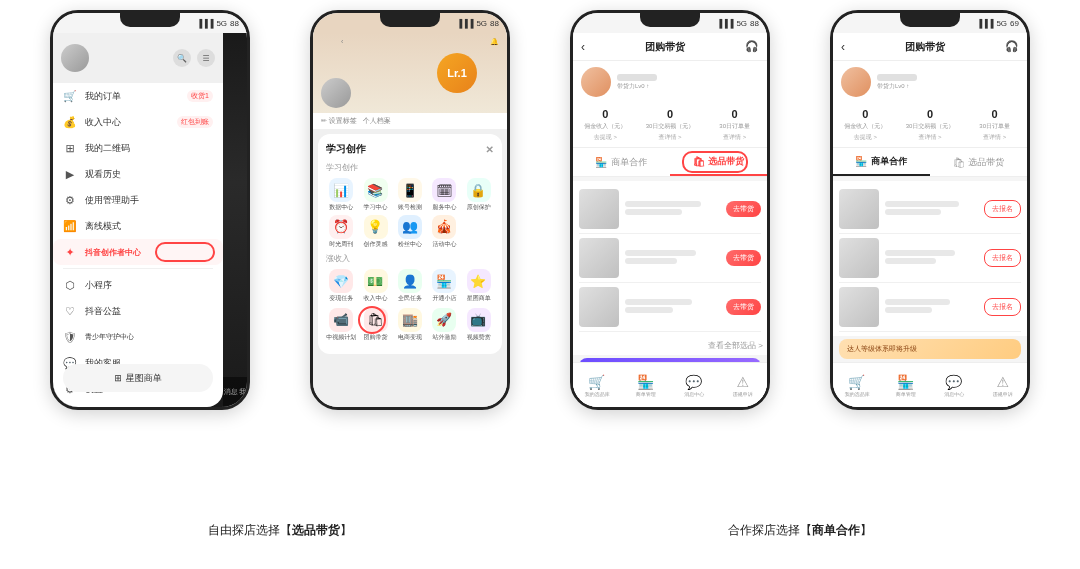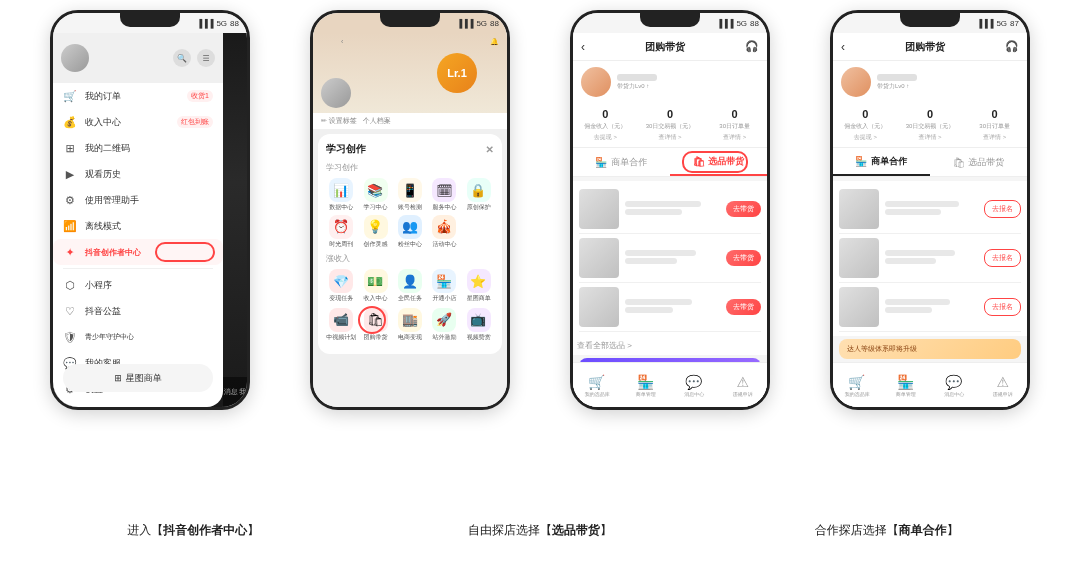--- a/index.html
+++ b/index.html
@@ -378,21 +378,21 @@
     }
     .p3-product-btn {
       font-size: 7px;
       color: #fff;
       background: linear-gradient(135deg, #ff6b6b, #ff4444);
       border-radius: 8px;
       padding: 3px 7px;
       flex-shrink: 0;
     }
     .p3-view-all {
-      text-align: left;
+      text-align: right;
       font-size: 8px;
       color: #999;
       padding: 4px;
       background: #fff;
     }
     .p3-bottom-tabs {
       position: absolute;
       bottom: 0;
       left: 0; right: 0;
       height: 45px;
@@ -807,21 +807,21 @@
         </div>
       </div>
     </div>
 
     <div class="phone-wrapper">
       <div class="phone">
         <div class="phone-notch"></div>
         <div class="phone-status-bar">
           <span>▐▐▐</span>
           <span>5G</span>
-          <span>87</span>
+          <span>69</span>
         </div>
         <div class="phone-content">
           <div class="p3-bg">
 
             <div class="p3-header">
               <span class="p3-back">‹</span>
               <span class="p3-title">团购带货</span>
               <span class="p3-icon">🎧</span>
             </div>
 
@@ -920,23 +920,20 @@
               </div>
             </div>
           </div>
         </div>
       </div>
     </div>
 
   </div>
 
   <div class="labels-row">
-    <div class="phone-label">
-      进入【<strong>抖音创作者中心</strong>】
-    </div>
     <div class="phone-label">
       自由探店选择【<strong>选品带货</strong>】
     </div>
     <div class="phone-label">
       合作探店选择【<strong>商单合作</strong>】
     </div>
   </div>
 </div>
 
 </body></html>

